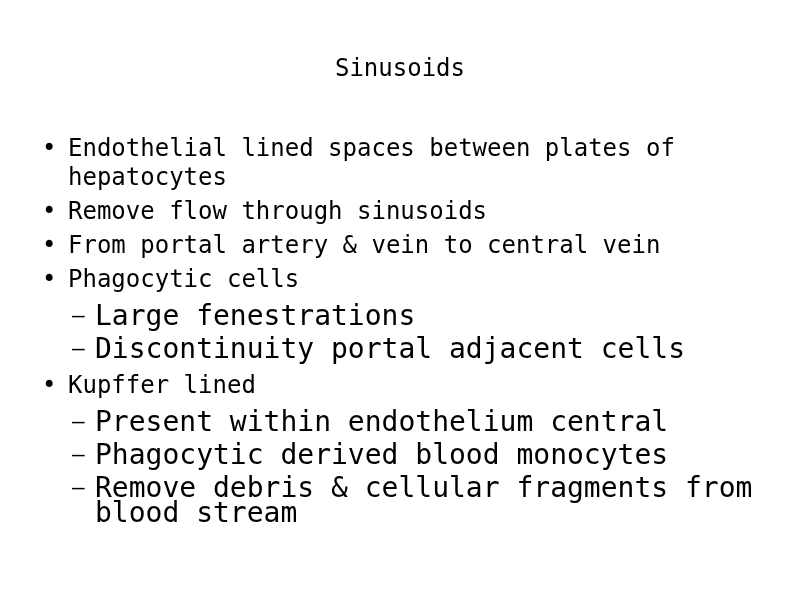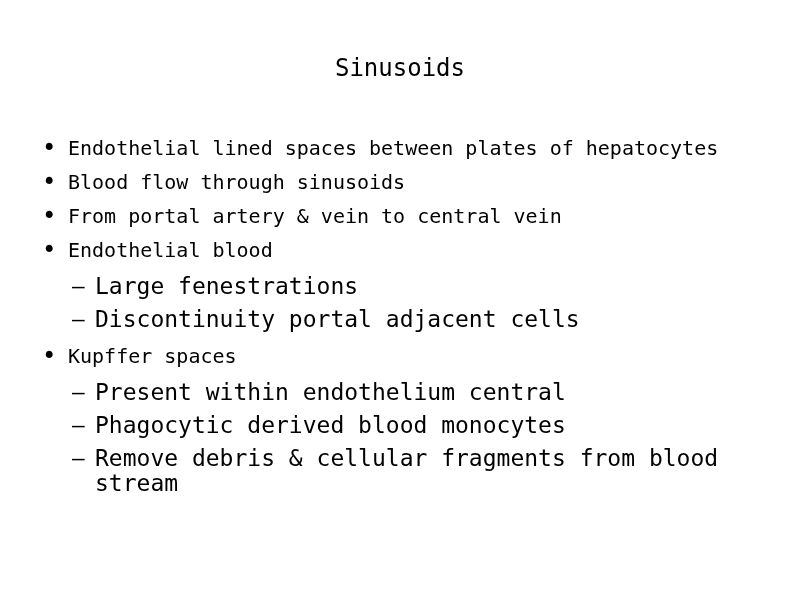--- a/index.html
+++ b/index.html
@@ -53,21 +53,21 @@
   }
   .bullet-l1 .marker {
     position: absolute;
     left: 2px;
     top: 0;
     font-size: 24px;
     line-height: 29px;
   }
   .bullet-l1 .txt {
     display: block;
-    font-size: 20px;
+    font-size: 24px;
     line-height: 29px;
     letter-spacing: 0px;
   }
 
   
   .bullet-l2 {
     position: relative;
     padding-left: 55px;
     font-size: 21px;
     line-height: 25px;
@@ -76,21 +76,21 @@
   }
   .bullet-l2 .marker {
     position: absolute;
     left: 32px;
     top: 0;
     font-size: 21px;
     line-height: 25px;
   }
   .bullet-l2 .txt {
     display: block;
-    font-size: 23px;
+    font-size: 28px;
     line-height: 25px;
   }
 
   .gap-before-l2 { margin-top: 9px; }
   .gap-before-l1 { margin-top: 10px; }
 </style>
 </head>
 <body>
 
 <div class="slide">
@@ -99,46 +99,46 @@
 
   <div class="body-list">
 
     <div class="bullet-l1">
       <span class="marker">•</span>
       <span class="txt">Endothelial lined spaces between plates of hepatocytes</span>
     </div>
 
     <div class="bullet-l1">
       <span class="marker">•</span>
-      <span class="txt">Blood flow through sinusoids</span>
+      <span class="txt">Remove flow through sinusoids</span>
     </div>
 
     <div class="bullet-l1">
       <span class="marker">•</span>
       <span class="txt">From portal artery &amp; vein to central vein</span>
     </div>
 
     <div class="bullet-l1">
       <span class="marker">•</span>
-      <span class="txt">Endothelial blood</span>
+      <span class="txt">Phagocytic cells</span>
     </div>
 
     <div class="bullet-l2 gap-before-l2">
       <span class="marker">–</span>
       <span class="txt">Large fenestrations</span>
     </div>
 
     <div class="bullet-l2">
       <span class="marker">–</span>
       <span class="txt">Discontinuity portal adjacent cells</span>
     </div>
 
     <div class="bullet-l1 gap-before-l1">
       <span class="marker">•</span>
-      <span class="txt">Kupffer spaces</span>
+      <span class="txt">Kupffer lined</span>
     </div>
 
     <div class="bullet-l2 gap-before-l2">
       <span class="marker">–</span>
       <span class="txt">Present within endothelium central</span>
     </div>
 
     <div class="bullet-l2">
       <span class="marker">–</span>
       <span class="txt">Phagocytic derived blood monocytes</span>

